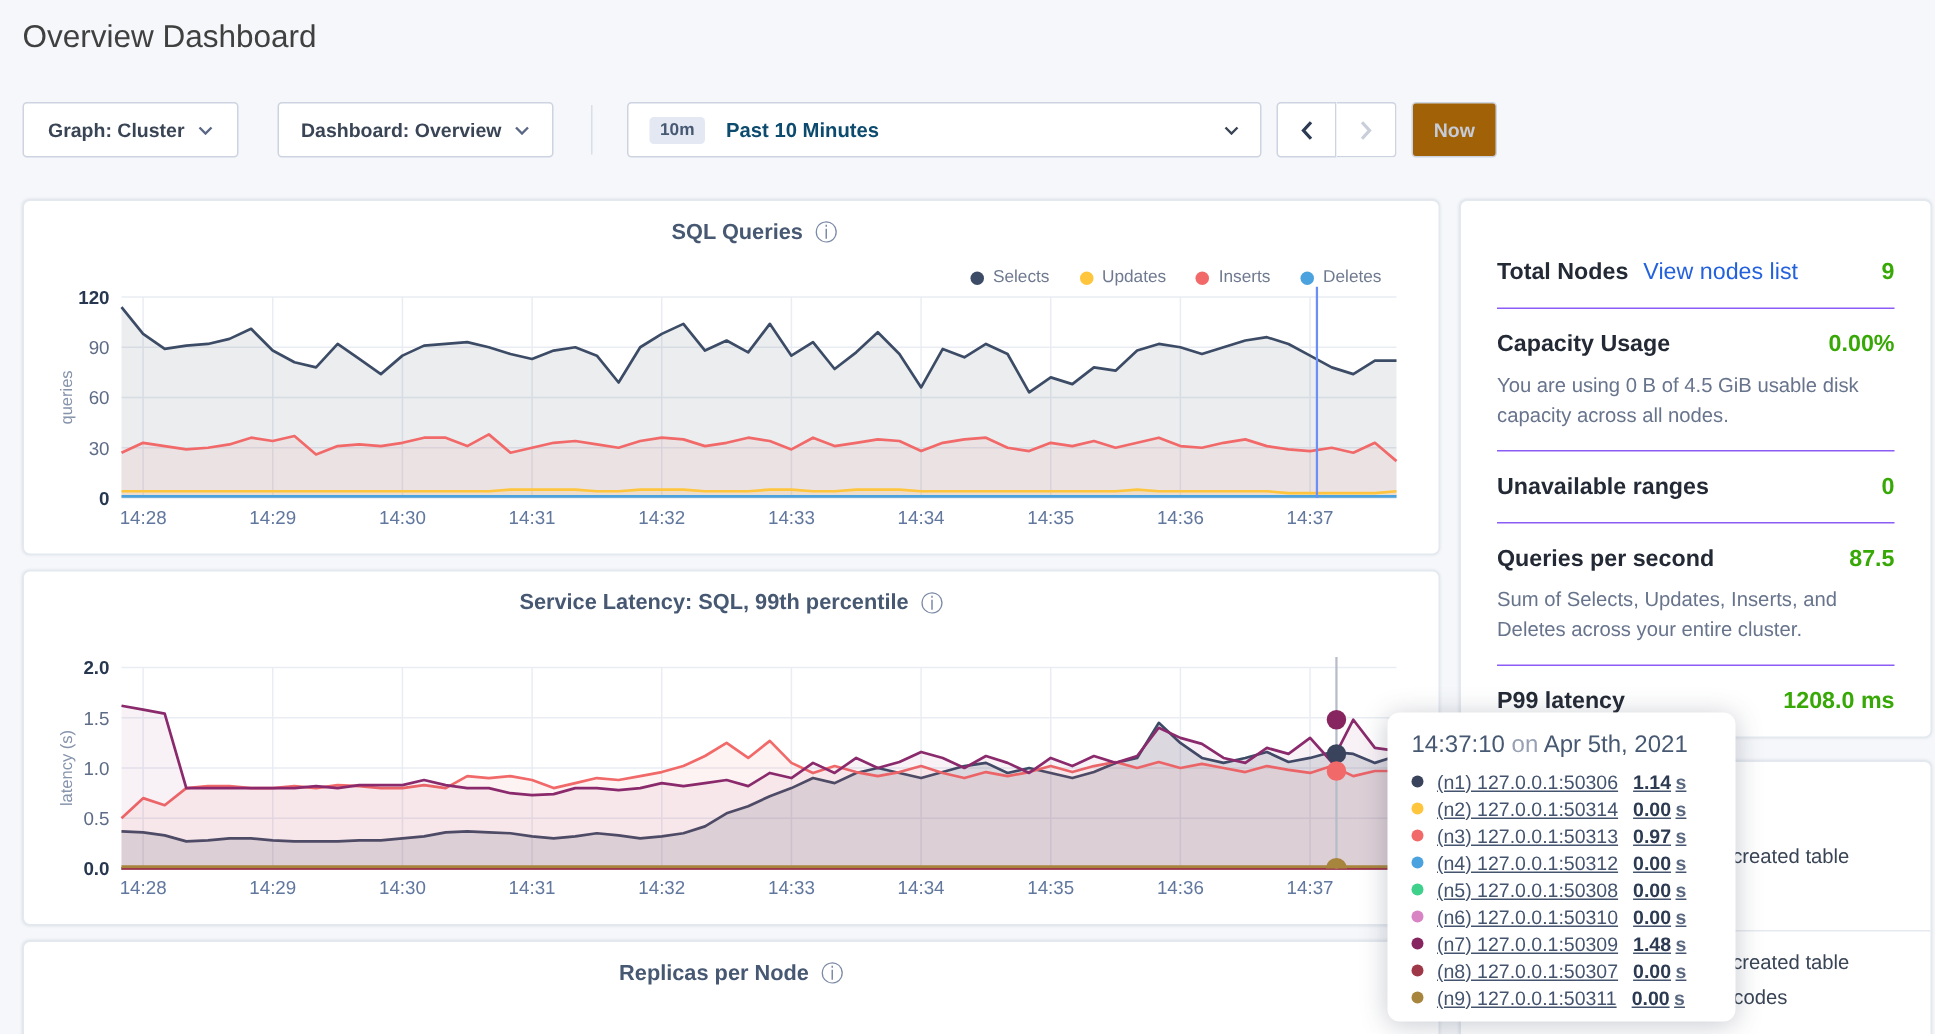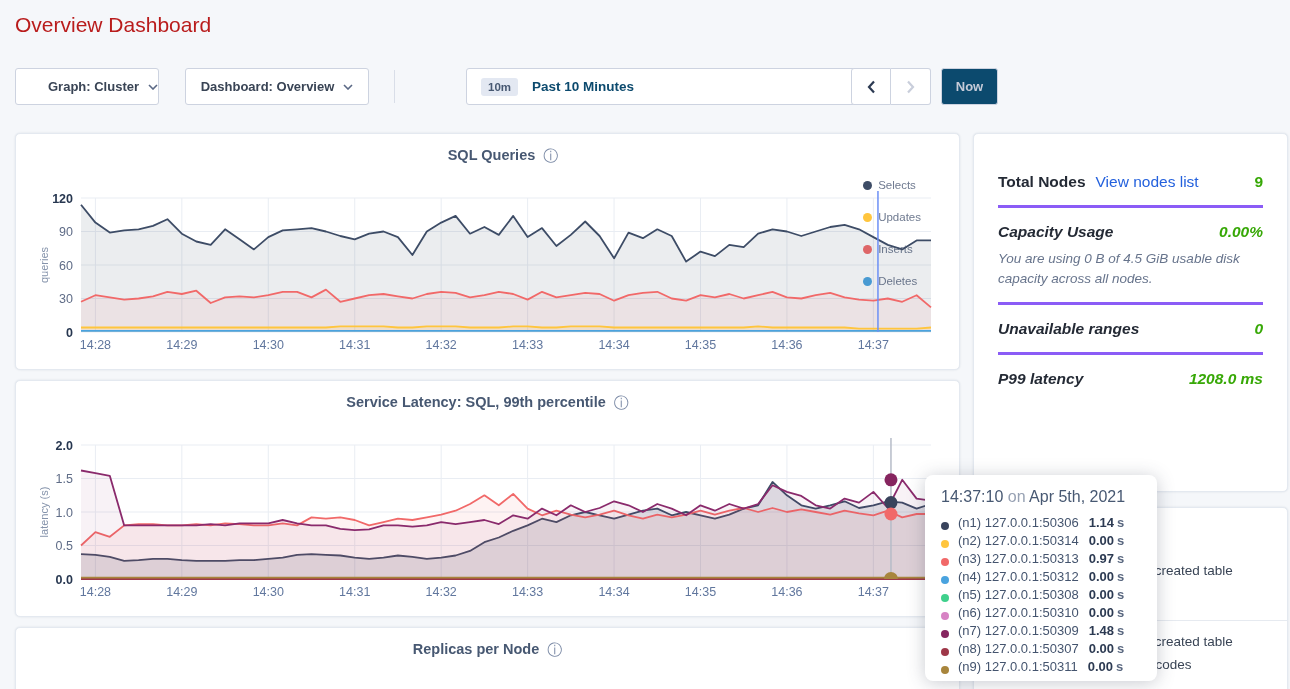--- a/index.html
+++ b/index.html
@@ -1,97 +1,97 @@
 <!DOCTYPE html>
 <html><head>
 <meta charset="utf-8">
 <style>
   * { margin:0; padding:0; box-sizing:border-box; }
   html,body { width:1290px; height:689px; overflow:hidden; background:#f5f7fa;
     font-family:"Liberation Sans","DejaVu Sans",sans-serif; color:#242a35; }
 
-  h1.page-title { position:absolute; left:15px; top:13px; font-size:21px; font-weight:500; color:#b91c1c; }
+  h1.page-title { position:absolute; left:15px; top:13px; font-size:21px; font-weight:500; color:#404040; }
 
   
   .tb-btn { position:absolute; top:68px; height:37px; background:#fff; border:1px solid #cdd3e0;
     border-radius:3px; display:flex; align-items:center; justify-content:center; gap:9px;
     font-size:13px; font-weight:700; color:#394455; cursor:pointer; }
   .chev { width:10px; height:6px; }
   .tb-divider { position:absolute; left:394px; top:70px; width:1px; height:33px; background:#d9dee8; }
   .timepicker { position:absolute; left:418px; top:68px; width:423px; height:37px; background:#fff;
-    border:1px solid #cdd3e0; border-radius:3px; display:flex; align-items:center; padding:0 14px; cursor:pointer;margin-left:48px; }
+    border:1px solid #cdd3e0; border-radius:3px; display:flex; align-items:center; padding:0 14px; cursor:pointer; }
   .tp-badge { background:#e3e8f2; color:#475872; font-size:11.5px; font-weight:700;
     padding:3px 7px; border-radius:3px; margin-right:14px; }
   .tp-label { font-size:13.5px; font-weight:700; color:#0c4a6e; }
   .tp-chev { margin-left:auto; }
   .pager { position:absolute; left:851px; top:68px; height:37px; display:flex; }
   .pager button { width:40px; height:37px; background:#fff; border:1px solid #cdd3e0; display:flex;
     align-items:center; justify-content:center; cursor:pointer; }
   .pager button:first-child { border-radius:3px 0 0 3px; }
   .pager button:last-child { border-radius:0 3px 3px 0; border-left:none; }
-  .now-btn { position:absolute; left:941px; top:68px; width:57px; height:37px; background:#0c4a6e;
+  .now-btn { position:absolute; left:941px; top:68px; width:57px; height:37px; background:#a16207;
     border:1px solid #cdd3e0; border-radius:3px; font-size:13px; font-weight:700; color:#c6cbd8; }
 
   
   .card { position:absolute; background:#fff; border:1px solid #e4e9f0; border-radius:5px;
     box-shadow:0 0 2px rgba(67,90,111,.15); }
   #card-sql      { left:15px;  top:133px; width:945px; height:237px;padding-left:31px; }
   #card-latency  { left:15px;  top:380px; width:945px; height:237px; }
   #card-replicas { left:15px;  top:627px; width:945px; height:120px; }
   #card-summary  { left:973px; top:133px; width:315px; height:359px; }
   #card-events   { left:973px; top:507px; width:315px; height:200px; }
 
   .chart-title-row { display:flex; align-items:center; justify-content:center; gap:8px; margin-top:13px; }
   .chart-title { font-size:14.5px; font-weight:700; color:#475872; }
   .info-icon { font-size:15px; color:#7a89a5; line-height:1; }
 
-  .legend { position:absolute; top:45px; right:38px; display:flex; gap:20px;flex-direction:column; }
+  .legend { position:absolute; top:45px; right:38px; display:flex; gap:20px; }
   .legend-item { display:flex; align-items:center; gap:6px; font-size:11.5px; color:#6f7a90; cursor:pointer; }
   .legend-dot { width:9px; height:9px; border-radius:50%; }
 
   svg.chart { position:absolute; left:0; top:57px; }
   .xt { fill:#61779e; font-size:12.5px; }
   .yt { fill:#5f6c87; font-size:12.5px; }
   .bt { fill:#273750; font-size:12.5px; font-weight:700; }
   .yl { fill:#8593ab; font-size:11px; }
 
   
   #card-summary { padding:16px 24px 0 24px; }
   .panel-h { text-align:center; font-size:14.5px; font-weight:700; color:#242a35; }
   #summary-list { margin-top:8px; }
   .s-item { padding:15px 0 14px 0; }
-  .s-item + .s-item { border-top:3px solid #8b5cf6;font-style:italic; }
+  .s-item + .s-item { border-top:1px solid #8b5cf6; }
   .s-row { display:flex; align-items:baseline; gap:10px; }
   .s-label { font-size:15.5px; font-weight:700; color:#242a35; }
   .s-link { font-size:15.5px; font-weight:400; color:#2461dd; text-decoration:none; cursor:pointer; }
   .s-value { margin-left:auto; font-size:15.5px; font-weight:700; color:#37a806; white-space:nowrap; }
   .s-desc { margin-top:8px; font-size:13.5px; color:#67748c; line-height:1.45; }
 
   
   #card-events { padding:14px 0 0 0; }
   #events-list { margin-top:12px; }
   .ev-item { padding:10px 24px 14px 30px; font-size:13.5px; color:#394455; line-height:1.7; cursor:pointer; }
   .ev-item + .ev-item { border-top:1px solid #e6eaf0; }
 
   
   #tooltip { position:absolute; left:925px; top:475px; width:232px; height:206px; background:#fff;
     border-radius:8px; box-shadow:0 2px 18px rgba(60,70,90,.28); padding:13px 16px; z-index:30; }
   .tt-title { font-size:16px; color:#475872; margin-bottom:6px; }
   .tt-conj { color:#97a1b3; }
-  .tt-row { display:flex; align-items:flex-end; height:18px; font-size:13px; color:#44546e; }
+  .tt-row { display:flex; align-items:center; height:18px; font-size:13px; color:#44546e;text-decoration:underline; }
   .tt-dot { width:8px; height:8px; border-radius:50%; margin-right:9px; flex:none; }
   .tt-val { font-weight:700; color:#2c3a52; margin-left:10px; }
   .tt-unit { font-weight:600; color:#5a6880; margin-left:3px; }
 </style>
 </head>
 <body>
 
 <h1 class="page-title">Overview Dashboard</h1>
 
-<button class="tb-btn" style="left:15px; width:144px;justify-content:flex-end;">
+<button class="tb-btn" style="left:15px; width:144px;">
   <span>Graph: Cluster</span>
   <svg class="chev" viewBox="0 0 10 6">
       <polyline points="1,1 5,5 9,1" fill="none" stroke="#5a6885" stroke-width="1.6"></polyline>
     </svg>
 </button>
 <button class="tb-btn" style="left:185px; width:184px;">
   <span>Dashboard: Overview</span>
   <svg class="chev" viewBox="0 0 10 6">
       <polyline points="1,1 5,5 9,1" fill="none" stroke="#5a6885" stroke-width="1.6"></polyline>
     </svg>
@@ -265,20 +265,27 @@
         <p class="s-desc">You are using 0 B of 4.5 GiB usable disk capacity across all nodes.</p>
       </div>
       <div class="s-item">
         <div class="s-row">
           <span class="s-label">Unavailable ranges</span>
           <span class="s-value">0</span>
         </div>
       </div>
       <div class="s-item">
         <div class="s-row">
+          <span class="s-label">Queries per second</span>
+          <span class="s-value">87.5</span>
+        </div>
+        <p class="s-desc">Sum of Selects, Updates, Inserts, and Deletes across your entire cluster.</p>
+      </div>
+      <div class="s-item">
+        <div class="s-row">
           <span class="s-label">P99 latency</span>
           <span class="s-value">1208.0 ms</span>
         </div>
       </div>
     </div>
 </div>
 
 <div class="card" id="card-events">
   <div class="panel-h">Events</div>
   <div id="events-list">

